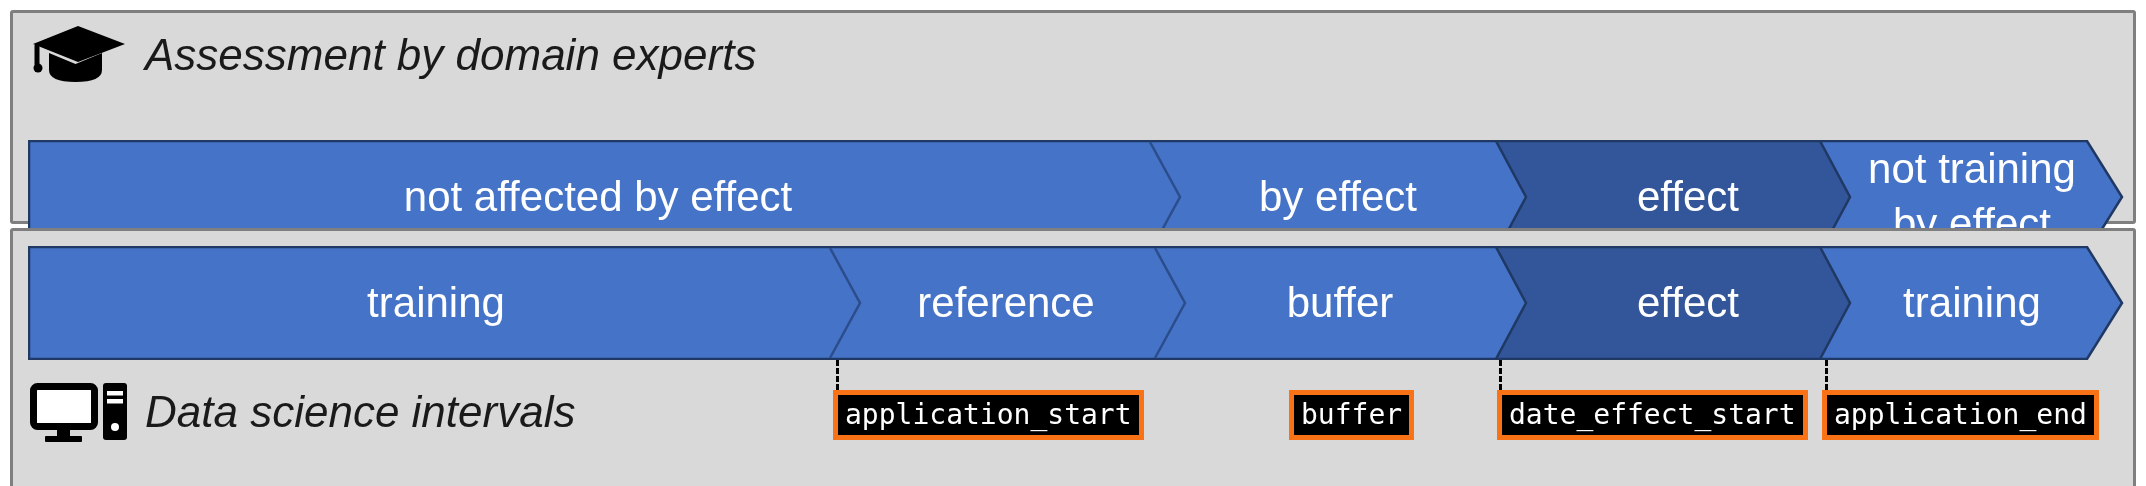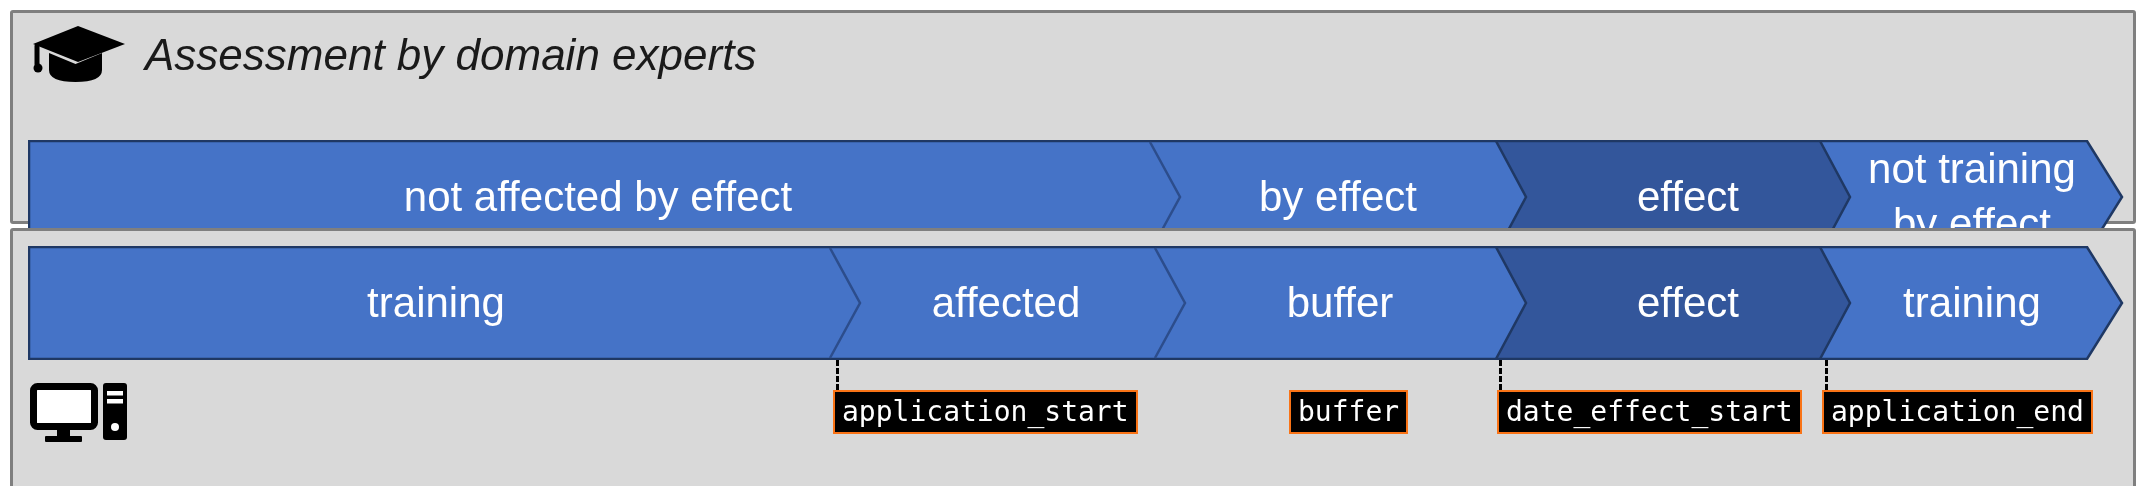--- a/index.html
+++ b/index.html
@@ -45,21 +45,21 @@
 
   .dash {
     position:absolute; width:0; height:30px; top:129px;
     border-left:3px dashed var(--dash-color);
   }
   .badge {
     position:absolute; top:159px;
     background:var(--badge-bg); color:var(--badge-text);
     font-family:"DejaVu Sans Mono","Liberation Mono",monospace;
     font-size:28px; line-height:1.2; padding:3px 7px;
-    border:2px solid #f97316; white-space:nowrap;
+    border:5px solid #f97316; white-space:nowrap;
   }
   .icon-svg { display:block; }
 </style>
 </head>
 <body>
 
 <div class="panel" id="top-panel">
   <div class="title-row">
     <svg class="icon-svg" width="94" height="58" viewBox="0 0 94 58">
       <polygon points="45,0 92,18 45,36 0,18" fill="#000"></polygon>
@@ -97,21 +97,21 @@
     <svg class="bar-svg" width="2096" height="114" viewBox="0 0 2096 114">
       <polygon class="fill-light" points="1,1 2059,1 2094,57 2059,113 1,113"></polygon>
       <polyline class="divider" points="802,2 832,57 802,112"></polyline>
       <polyline class="divider" points="1127,2 1157,57 1127,112"></polyline>
       <polygon class="fill-dark" points="1468,1 1792,1 1822,57 1792,113 1468,113 1498,57"></polygon>
     </svg>
     <div class="seg-label" style="left:408px">
       <span>training</span>
     </div>
     <div class="seg-label" style="left:978px">
-      <span>affected</span>
+      <span>reference</span>
     </div>
     <div class="seg-label" style="left:1312px">
       <span>buffer</span>
     </div>
     <div class="seg-label" style="left:1660px">
       <span>effect</span>
     </div>
     <div class="seg-label" style="left:1944px">
       <span>training</span>
     </div>
@@ -129,14 +129,15 @@
   <div class="title-row">
     <svg class="icon-svg" width="97" height="59" viewBox="0 0 97 59">
       <rect x="3.5" y="3.5" width="61" height="40" rx="4" fill="#fff" stroke="#000" stroke-width="7"></rect>
       <rect x="27" y="46" width="13" height="8" fill="#000"></rect>
       <rect x="15" y="53" width="37" height="6" rx="1" fill="#000"></rect>
       <rect x="73" y="0" width="24" height="57" rx="3" fill="#000"></rect>
       <rect x="77" y="8" width="16" height="4.5" fill="#fff"></rect>
       <rect x="77" y="16" width="16" height="4.5" fill="#fff"></rect>
       <circle cx="85" cy="44" r="4" fill="#fff"></circle>
     </svg>
+    <div class="panel-title">Data science intervals</div>
   </div>
 </div>
 
 </body></html>

